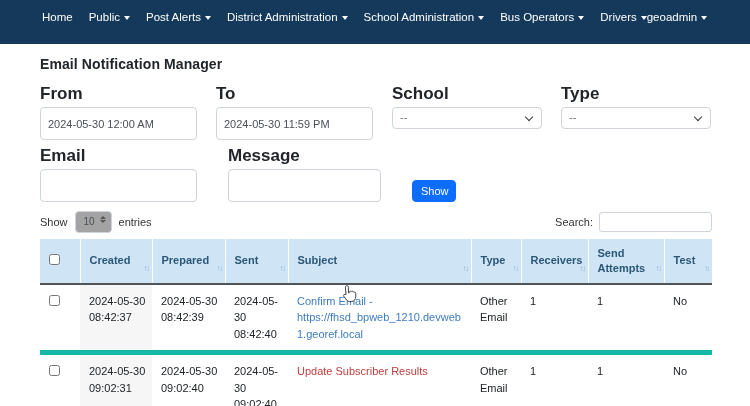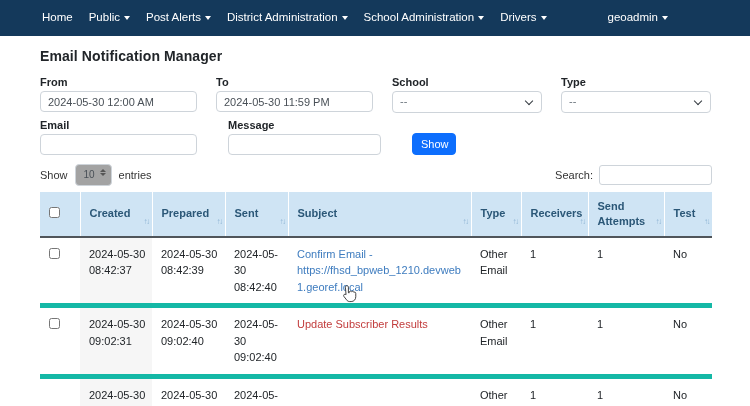--- a/index.html
+++ b/index.html
@@ -11,21 +11,21 @@
     position: relative;
     overflow: hidden;
   }
   
   .navbar {
     background: #14395b;
     padding: 7px 14px 9px 42px;
     color: #fff;
   }
   .nav-row { display: flex; align-items: center; font-size: 11.5px; }
-  .nav-row1 { margin-bottom: 0; }
+  .nav-row1 { margin-bottom: 8px; }
   .nav-left { display: flex; gap: 16px; align-items: center; }
   .nav-item { color: #fff; cursor: pointer; white-space: nowrap; line-height: 20px; }
   .caret {
     display: inline-block; margin-left: 4px; vertical-align: middle;
     border-left: 3.5px solid transparent; border-right: 3.5px solid transparent;
     border-top: 4px solid #ffffff;
   }
   .nav-user { margin-left: auto; margin-right: 68px; }
   .nav-row2 { display: flex; gap: 16px; }
   
@@ -35,23 +35,23 @@
     display: grid;
     grid-template-columns: 157px 157px 150px 150px;
     column-gap: 19px;
   }
   .form-row2 {
     display: grid;
     grid-template-columns: 157px 153px 44px;
     column-gap: 31px;
     align-items: end;
   }
-  .field-label { font-size: 11px; font-weight: 700; margin: 6px 0 3px; color: #212529; }
+  .field-label { font-size: 17px; font-weight: 700; margin: 6px 0 3px; color: #212529; }
   .text-input {
-    width: 100%; height: 21px;
+    width: 100%; height: 33px;
     border: 1px solid #ced4da; border-radius: 4px;
     font-size: 11px; padding: 1px 7px; color: #495057;
     font-family: inherit; background: #fff; outline: none;
   }
   .select-box {
     width: 100%; height: 22px;
     border: 1px solid #ced4da; border-radius: 4px;
     font-size: 11px; padding: 3px 20px 3px 7px; color: #6c757d;
     background: #fff; position: relative; cursor: pointer;
   }
@@ -110,20 +110,21 @@
 <body>
 
 <nav class="navbar">
   <div class="nav-row nav-row1">
     <div class="nav-left">
       <span class="nav-item">Home</span>
       <span class="nav-item"><span>Public</span><i class="caret"></i></span>
       <span class="nav-item"><span>Post Alerts</span><i class="caret"></i></span>
       <span class="nav-item"><span>District Administration</span><i class="caret"></i></span>
       <span class="nav-item"><span>School Administration</span><i class="caret"></i></span>
+      <span class="nav-item"><span>Bus Operators</span><i class="caret"></i></span>
       <span class="nav-item"><span>Drivers</span><i class="caret"></i></span>
     </div>
     <span class="nav-item nav-user"><span>geoadmin</span><i class="caret"></i></span>
   </div>
 </nav>
 
 <div class="content">
   <h1 class="page-title">Email Notification Manager</h1>
 
   <div class="form-row1">

